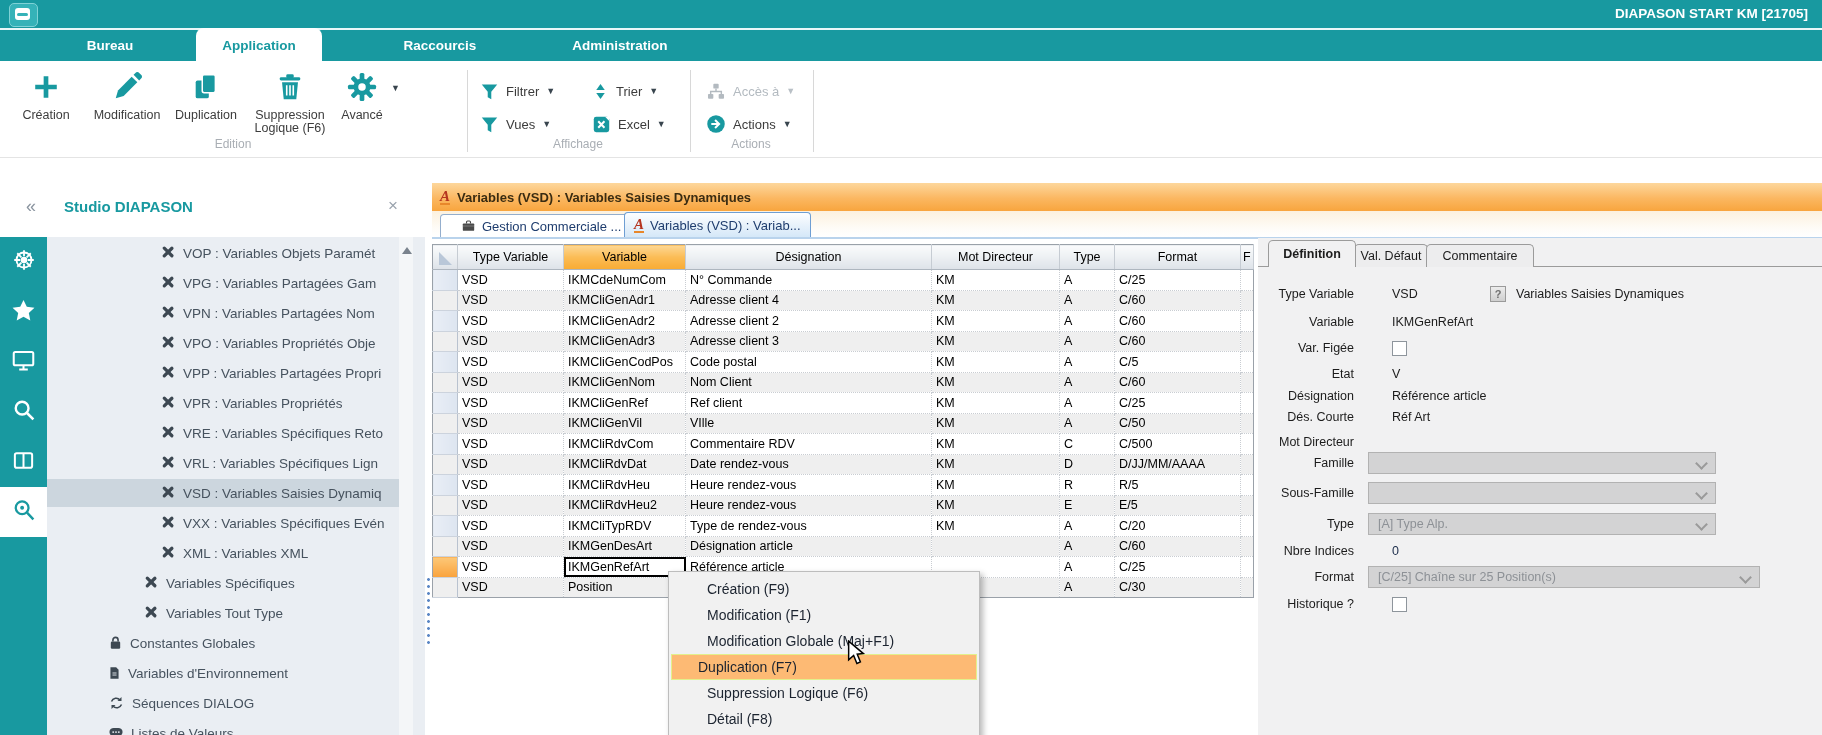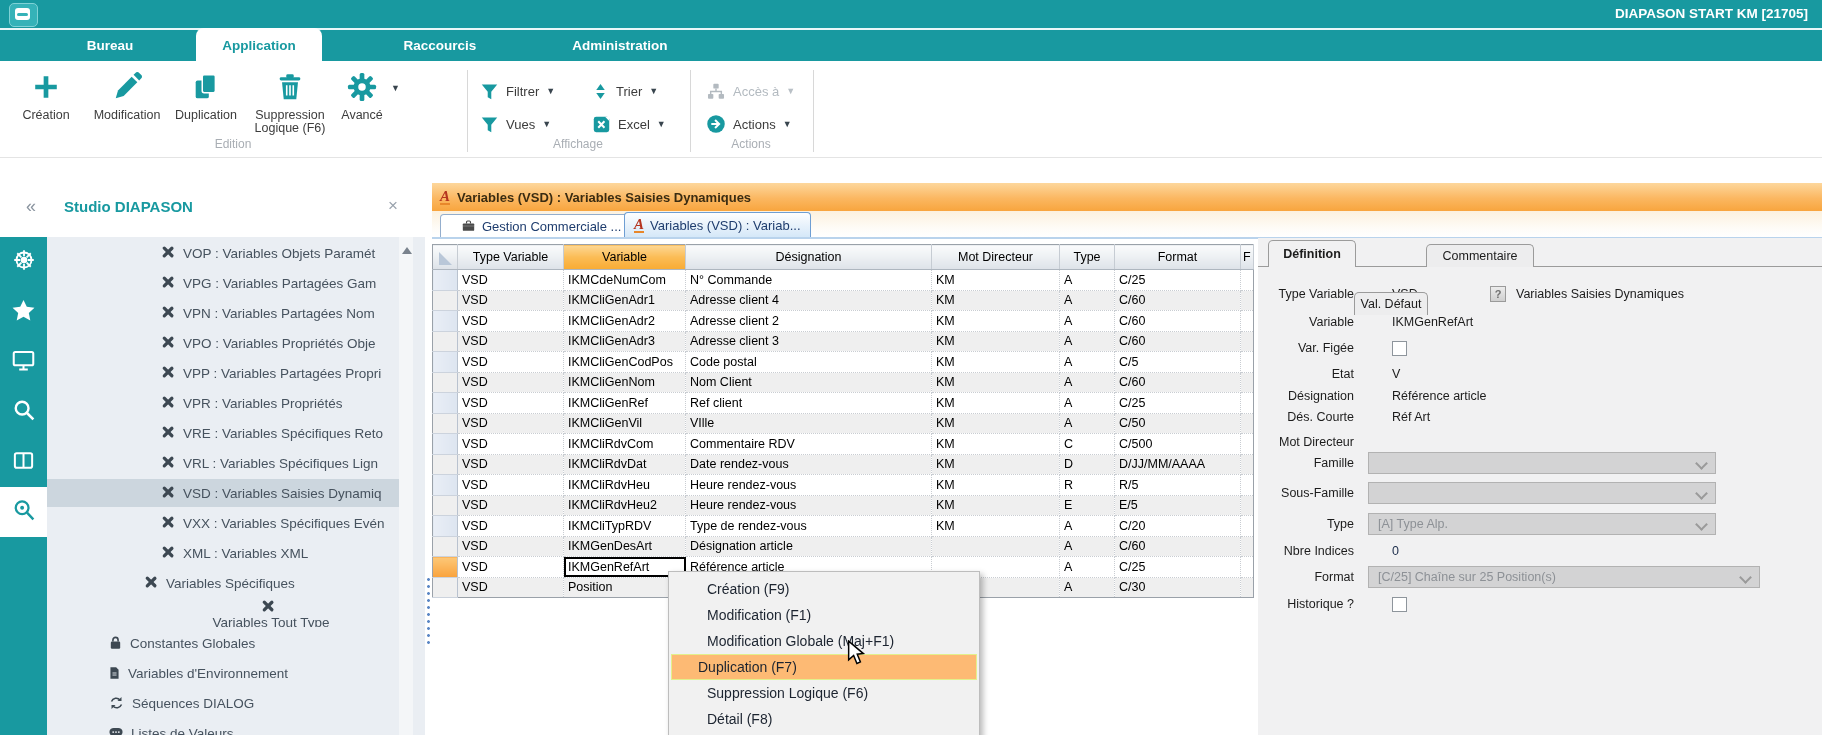--- a/index.html
+++ b/index.html
@@ -332,21 +332,21 @@
       </div>
       <div class="tree-item" style="top: 392px; padding-left: 61px; box-sizing: border-box;">
         <span class="ticon">
           <svg width="15" height="16" viewBox="0 0 32 32">
             <rect x="6" y="13" width="20" height="15" rx="2.5" fill="currentColor"></rect>
             <path d="M10.5 13V9.5a5.5 5.5 0 0111 0V13" stroke="currentColor" stroke-width="3.4" fill="none"></path>
           </svg>
         </span>
         <span>Constantes Globales</span>
       </div>
-      <div class="tree-item" style="top: 362px; padding-left: 96px; box-sizing: border-box; flex-direction: column;">
+      <div class="tree-item" style="top: 362px; padding-left: 96px; box-sizing: border-box;">
         <span class="ticon">
           <svg width="16" height="16" viewBox="0 0 32 32">
             <g fill="currentColor">
               <rect x="13" y="0" width="6.5" height="28" rx="3.2" transform="rotate(45 16 14)"></rect>
               <rect x="13" y="0" width="6.5" height="28" rx="3.2" transform="rotate(-45 16 14)"></rect>
             </g>
           </svg>
         </span>
         <span>Variables Tout Type</span>
       </div>
@@ -696,21 +696,21 @@
             <td>A</td>
             <td>C/30</td>
             <td></td>
           </tr>
         </tbody>
     </table>
 
     <div class="dpanel">
       <div class="ptab-line"></div>
     <div class="ptab active" style="left: 10px; width: 86px; top: 2px; height: 26px; z-index: 3;">Définition</div>
-        <div class="ptab" style="left: 96px; width: 72px; top: 6px; height: 22px; z-index: 1; margin-top: 48px;">Val. Défaut</div>
+        <div class="ptab" style="left: 96px; width: 72px; top: 6px; height: 22px; z-index: 1;">Val. Défaut</div>
         <div class="ptab" style="left: 168px; width: 106px; top: 6px; height: 22px; z-index: 1;">Commentaire</div>
         <div class="frow" style="top: 45px; left: 0px; width: 560px;">
           <div class="flabel">Type Variable</div>
           <div class="fvalue">VSD</div>
           <div class="helpbtn">?</div>
           <div class="helptext">Variables Saisies Dynamiques</div>
         </div>
         <div class="frow" style="top: 73px; left: 0px; width: 560px;">
           <div class="flabel">Variable</div>
           <div class="fvalue">IKMGenRefArt</div>

